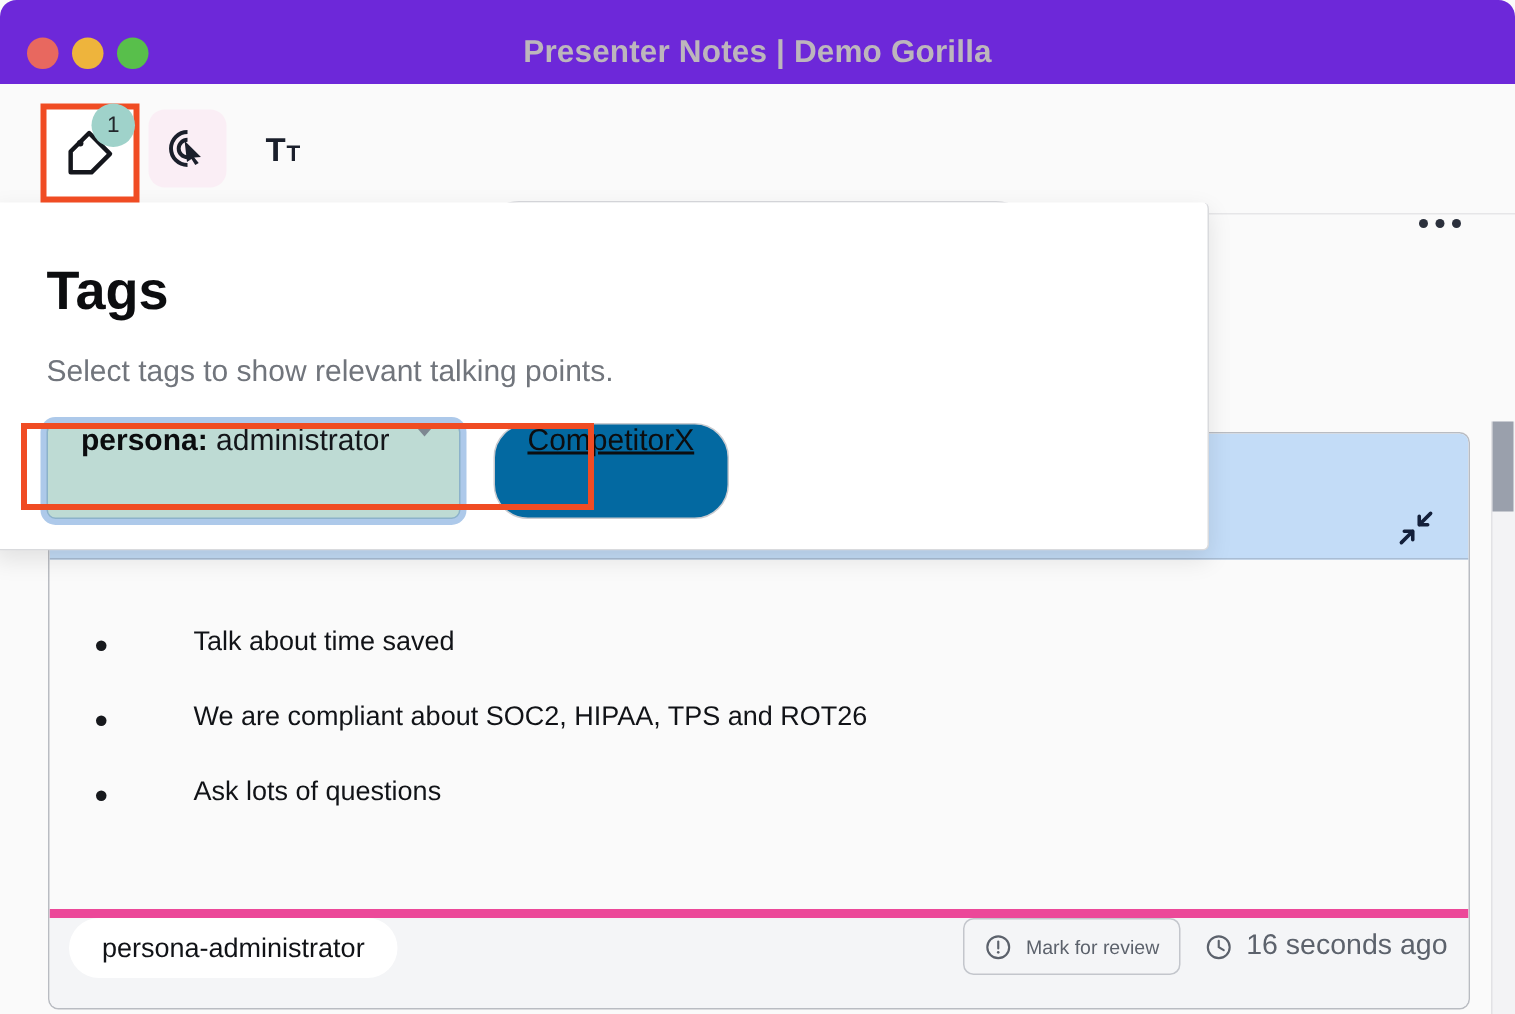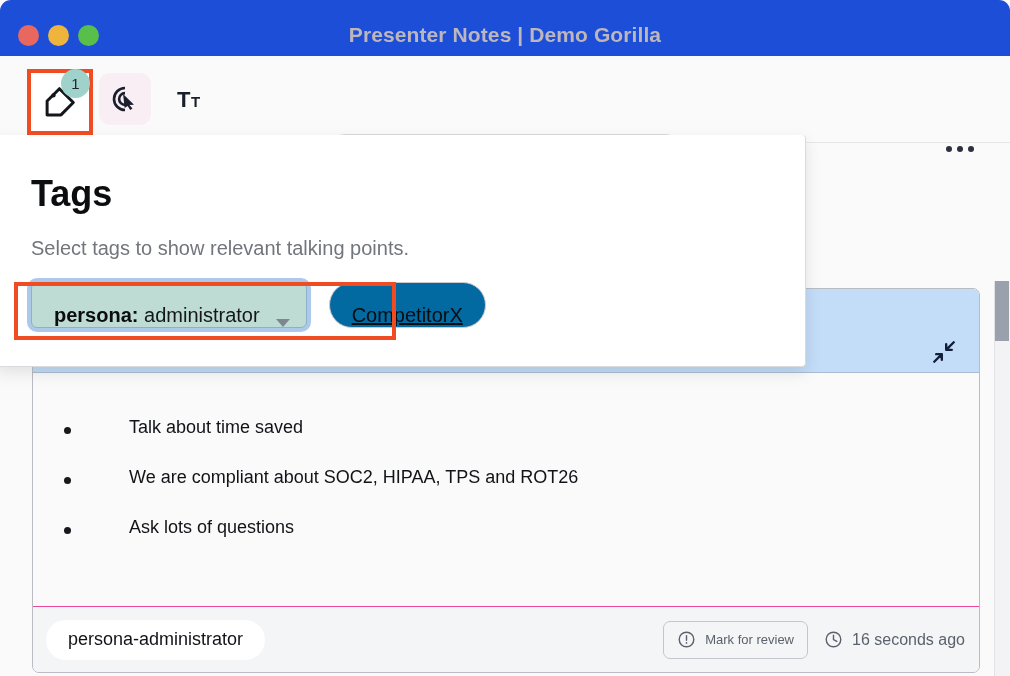--- a/index.html
+++ b/index.html
@@ -14,21 +14,21 @@
     position: relative;
     width: 1010px; height: 676px;
     background: #fafafa;
     overflow: hidden;
   }
 
   
   .titlebar {
     position: absolute; top: 0; left: 0;
     width: 1010px; height: 70px;
-    background: #1d4ed8;
+    background: #6d28d9;
     border-top-left-radius: 11px;
     border-top-right-radius: 11px;
     display: flex; align-items: center;
   }
   .traffic { display: flex; gap: 9px; margin-left: 18px; }
   .light { width: 21px; height: 21px; border-radius: 50%; }
   .light.red { background: #e8685f; }
   .light.amber { background: #eeb43c; }
   .light.green { background: #58bf4b; }
   .title-text {
@@ -121,23 +121,23 @@
   }
   .tags-sub {
     position: absolute; left: 34px; top: 102px;
     font-size: 20px; color: #71757c;
   }
   .chip-row {
     position: absolute; left: 34px; top: 147px;
     display: flex; align-items: center; gap: 22px;
   }
   .chip {
-    height: 46px;
+    height: 64px;
     border-radius: 23px;
-    display: flex; align-items: flex-end;
+    display: flex; align-items: flex-start;
     padding: 0 22px;
     font-size: 20px;
     white-space: nowrap;
   }
   .chip.selected {
     background: #bedbd4;
     border: 1px solid #8cb2ca;
     border-radius: 6px;
     box-shadow: 0 0 0 4px #adc9ea;
     padding-right: 16px;
@@ -203,22 +203,22 @@
     position: absolute;
     left: 31px; top: 10px;
     width: 7px; height: 7px;
     border-radius: 50%;
     background: #16181c;
   }
   .card-footer {
     position: absolute; left: 0; right: 0; bottom: 0;
     height: 66px;
     background: #f4f5f7;
-    border-top: 1px solid #ec4899;
-    display: flex; align-items: center;
+    border-top: 6px solid #ec4899;
+    display: flex; align-items: flex-start;
   }
   .footer-tag {
     margin-left: 13px;
     height: 40px;
     background: #fff;
     border-radius: 20px;
     display: flex; align-items: center;
     padding: 0 22px;
     font-size: 18px;
     color: #111317;
@@ -232,21 +232,21 @@
     border: 1px solid #c3c6cc;
     border-radius: 7px;
     background: transparent;
     display: flex; align-items: center; gap: 9px;
     padding: 0 13px;
     font-size: 13px;
     color: #5c626c;
   }
   .timestamp {
     display: flex; align-items: center; gap: 9px;
-    font-size: 16px; color: #5c626c;
+    font-size: 19px; color: #5c626c;
   }
 
   
   .scrollbar-track {
     position: absolute;
     right: 0; top: 281px;
     width: 16px; height: 395px;
     background: #f3f3f5;
     border-left: 1px solid #e2e2e5;
   }

